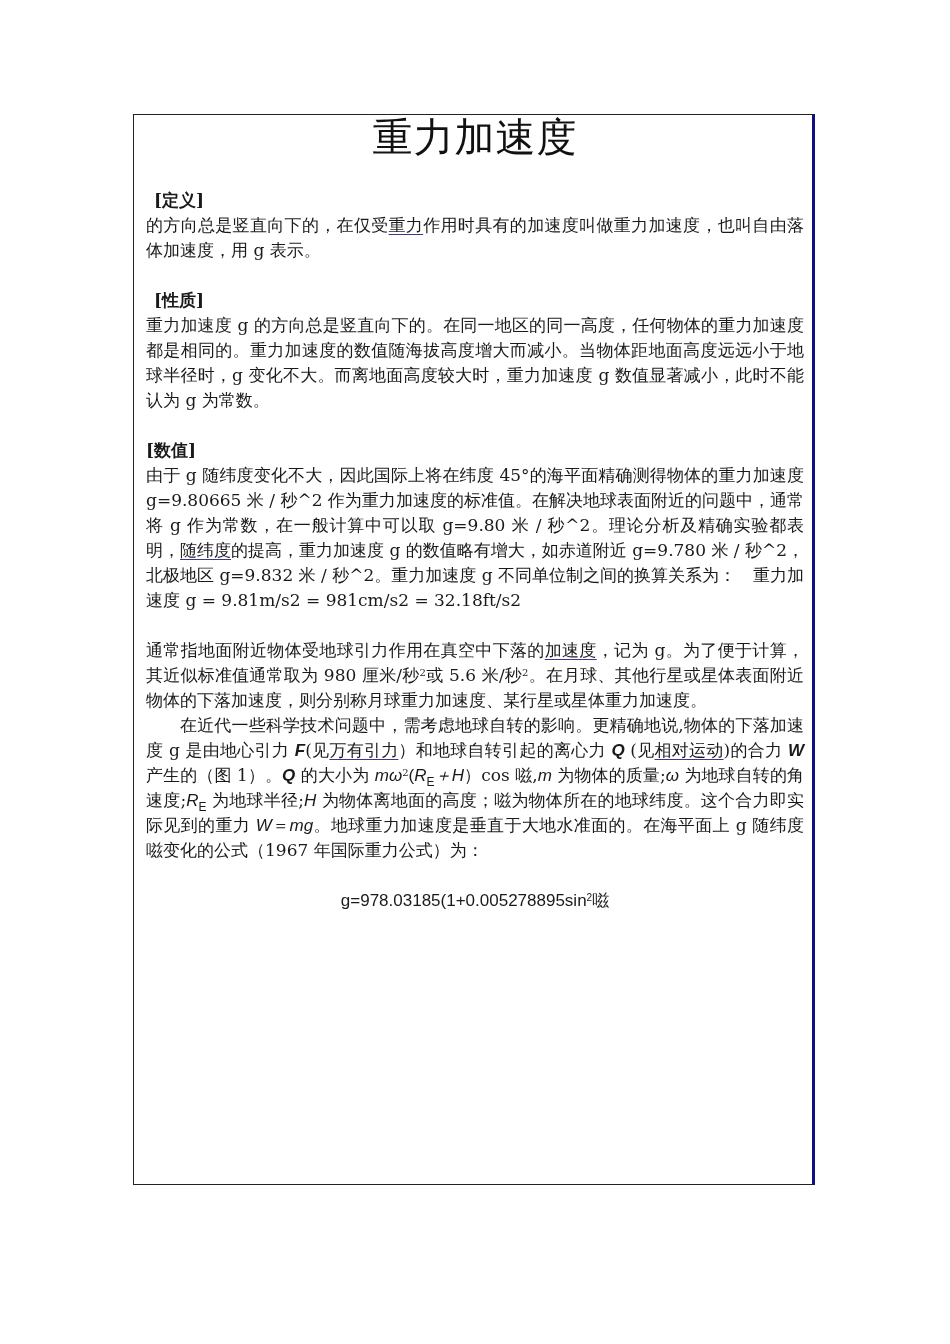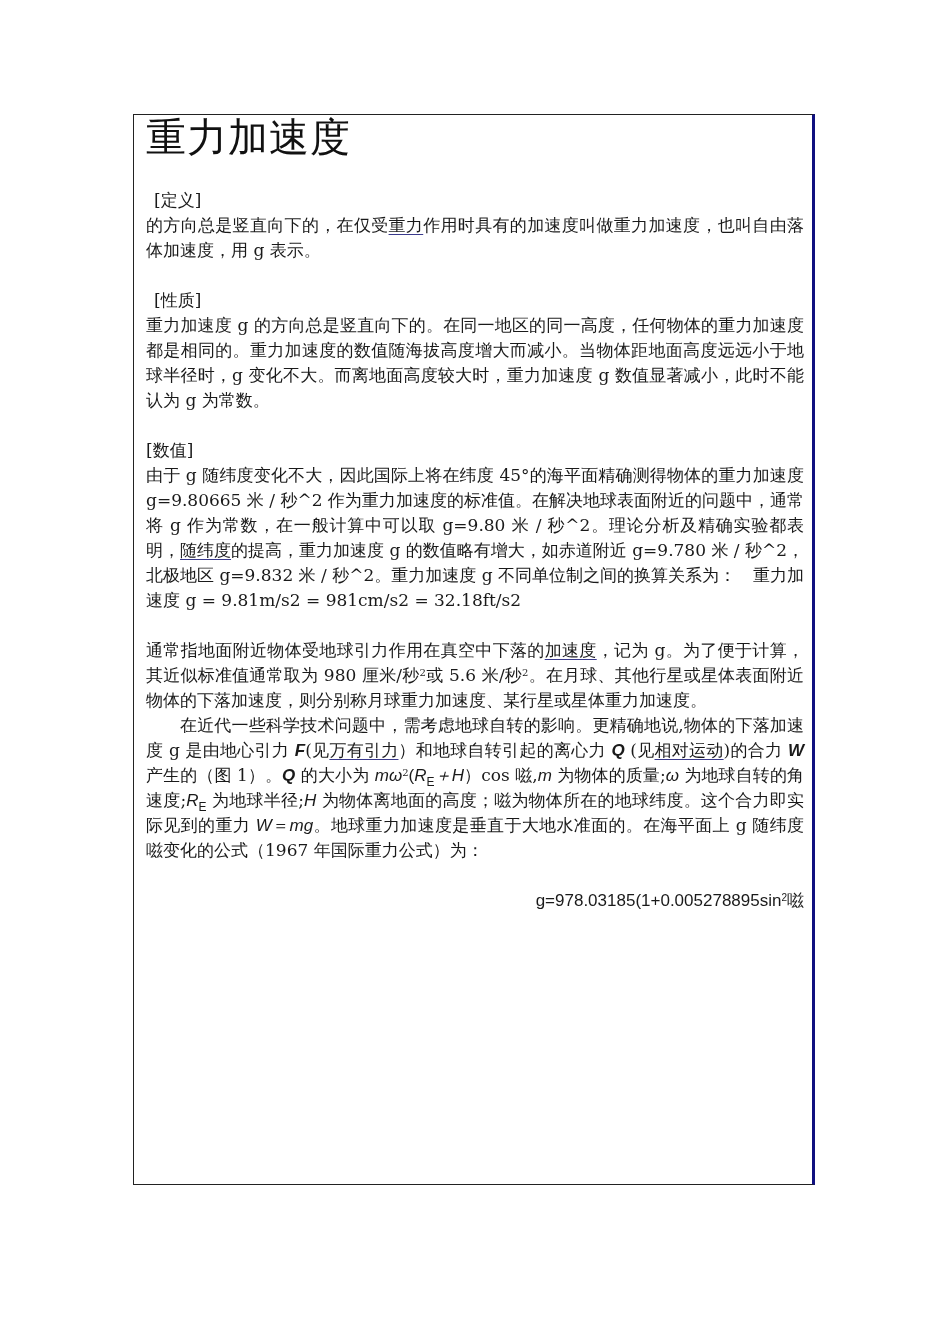--- a/index.html
+++ b/index.html
@@ -26,50 +26,52 @@
       border-right: 3px solid #101080;
       box-sizing: border-box;
     }
     .content {
       position: absolute;
       left: 12px;
       right: 8px;
       top: 0;
     }
     .title {
+      text-align: center;
       font-size: 40px;
       line-height: 44px;
       margin-top: 0px;
       font-weight: normal;
       letter-spacing: 1px;
       color: #111;
     }
     .block {
       font-size: 17px;
       line-height: 25px;
       text-align: justify;
       text-justify: inter-ideograph;
     }
     .heading {
       font-size: 17px;
       line-height: 25px;
+      font-weight: bold;
     }
     .heading.indent1 { padding-left: 8px; }
     .gap { height: 25px; }
     .num { font-family: "Liberation Sans", "DejaVu Sans", sans-serif; }
     .link {
       text-decoration: underline;
       text-decoration-color: #3a3a8c;
       text-underline-offset: 3px;
       color: inherit;
       margin-top: 45px;
     }
     .indent-first { text-indent: 2em; }
     .formula {
-      text-align: right;
+      text-align: center;
       font-size: 17px;
       line-height: 25px;
       font-family: "Liberation Sans", "DejaVu Sans", sans-serif;
     }
     sup.small { font-size: 10px; vertical-align: 5px; line-height: 0; }
     sub.small { font-size: 12px; vertical-align: -5px; line-height: 0; }
     i { font-style: italic; }
     b { font-weight: bold; }
   </style>
 </head>

